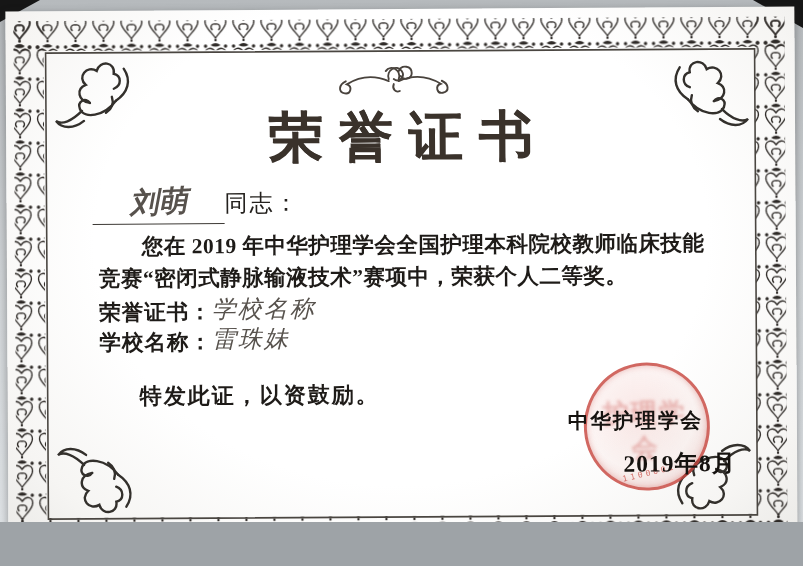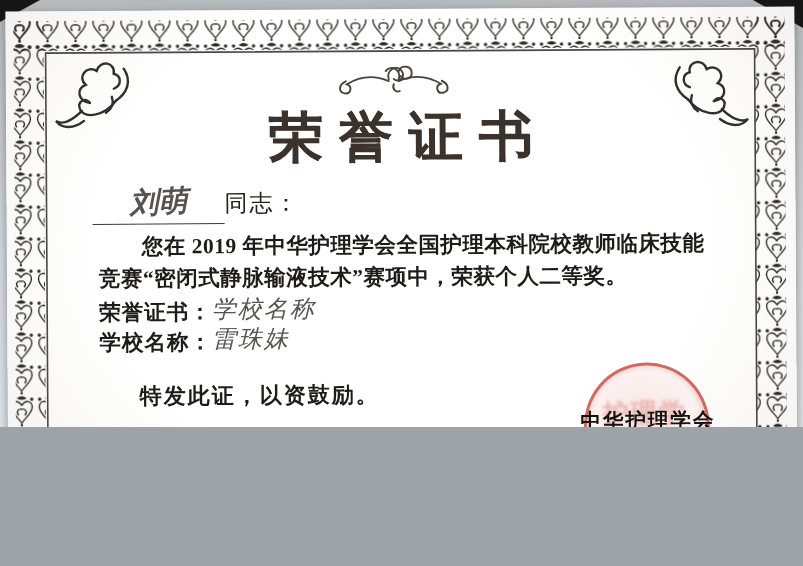--- a/index.html
+++ b/index.html
@@ -1,17 +1,17 @@
 <!DOCTYPE html>
 <html><head>
 <meta charset="utf-8">
 <style>
   html,body{margin:0;padding:0;background:#9ea3a7;}
   .photo{
-    position:relative;width:803px;height:427px;overflow:hidden;
+    position:relative;width:803px;height:522px;overflow:hidden;
     background:linear-gradient(180deg,#b6babd 0%,#d2d6d9 55%,#dfe3e6 100%);
     font-family:"Liberation Serif","DejaVu Serif",serif;
   }
   .wedge{position:absolute;background:#161616;}
   .wedge.tl{left:0;top:0;width:40px;height:22px;clip-path:polygon(0 0,100% 0,0 100%);}
   .wedge.tr{right:0;top:0;width:50px;height:28px;clip-path:polygon(100% 0,0 0,100% 100%);}
   .paper{
     position:absolute;left:7px;top:9px;width:789px;height:547px;
     transform:rotate(-0.35deg);
     background:radial-gradient(ellipse at 50% 42%,#ffffff 55%,#f6f5f3 82%,#e9e8e5 100%);
@@ -37,21 +37,21 @@
   .name-script{font-size:29px;display:inline-block;transform:rotate(-3deg);}
   .salutation{font-weight:normal;letter-spacing:2px;}
   .bodyline{font-size:21.5px;font-weight:bold;color:#1e1b18;letter-spacing:.5px;white-space:nowrap;}
   .b1{left:135px;top:221px;}
   .b2{left:92px;top:253px;}
   .fieldrow{font-size:21.5px;font-weight:bold;color:#1e1b18;letter-spacing:1px;white-space:nowrap;}
   .f1{left:92px;top:285px;}
   .f2{left:92px;top:315px;}
   .fieldrow .handwrite{font-size:24px;font-weight:normal;letter-spacing:2px;position:relative;top:-2px;}
   .closing{left:132px;top:371px;font-size:22px;font-weight:bold;color:#1e1b18;letter-spacing:2px;}
-  .issuer{left:560px;top:399px;width:160px;text-align:center;font-size:20.5px;font-weight:bold;
+  .issuer{left:560px;top:399px;width:160px;font-size:20.5px;font-weight:bold;
           color:#15120f;letter-spacing:2px;z-index:3;white-space:nowrap;}
   .issue-date{left:578px;top:440px;width:150px;text-align:right;font-size:23.5px;font-weight:bold;
           color:#15120f;letter-spacing:1px;z-index:3;white-space:nowrap;}
   .seal{
     left:576px;top:355px;width:120px;height:122px;border-radius:50%;
     border:3.5px solid rgba(199,70,62,.8);z-index:1;transform:rotate(-4deg);
     background:radial-gradient(circle at 45% 40%,rgba(222,120,110,.18) 0%,rgba(222,120,110,.07) 55%,rgba(199,70,62,.22) 96%);
     box-shadow:inset 0 0 6px rgba(199,70,62,.35);
   }
   .seal-inner-text{

